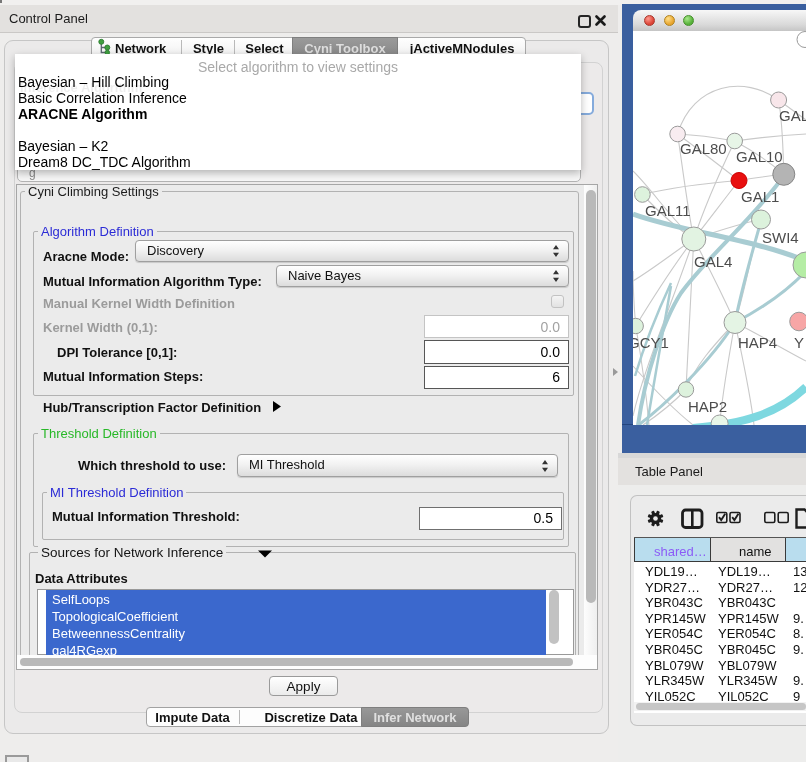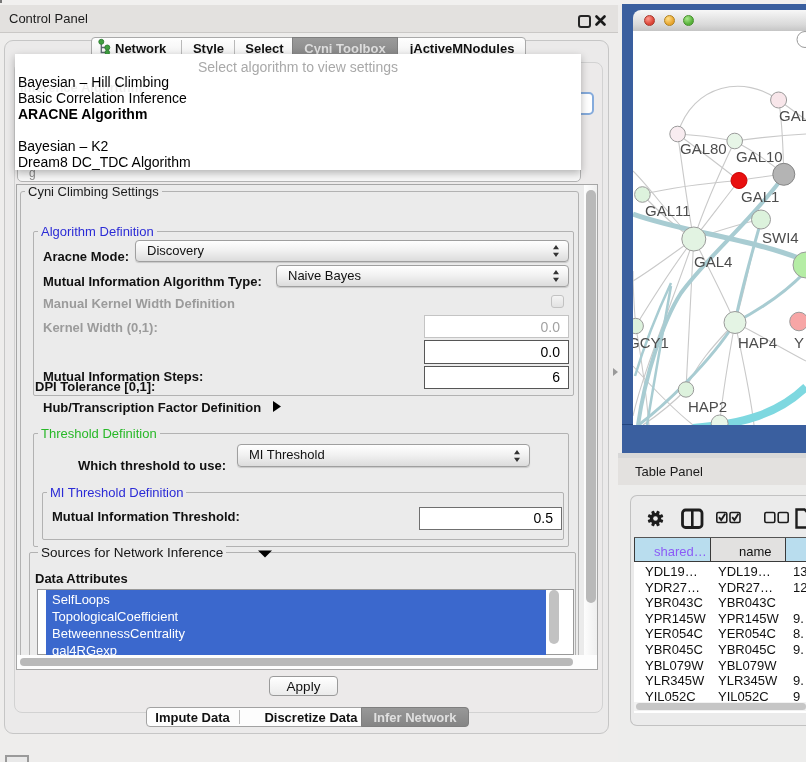--- a/index.html
+++ b/index.html
@@ -79,34 +79,34 @@
   <div class="combo" style="left:259px;top:80px;width:291px;height:20px;">
     <div class="ct">Naive Bayes</div>
     <svg class="arr" viewBox="0 0 9 14">
           <path d="M4.5 0 L8 5 L1 5 Z M4.5 14 L8 9 L1 9 Z" fill="#333"></path>
         </svg>
   </div>
   <div class="abs glbl" style="left:26px;top:111px;">Manual Kernel Width Definition</div>
   <div class="abs" style="left:534px;top:110px;width:13px;height:13px;border:1px solid #c2c2c2;border-radius:3px;background:linear-gradient(#f4f4f4,#e2e2e2);box-sizing:border-box;"></div>
   <div class="abs glbl" style="left:26px;top:135px;">Kernel Width (0,1):</div>
   <div class="field" style="left:407px;top:130px;width:145px;height:23px;line-height:23px;border:1px solid #c4c4c4;color:#a2a2a2;padding-right:8px;box-sizing:border-box;">0.0</div>
-  <div class="abs lbl" style="left:18px;top:160px;margin-top:34px;">DPI Tolerance [0,1]:</div>
+  <div class="abs lbl" style="left:40px;top:160px;">DPI Tolerance [0,1]:</div>
   <div class="field" style="left:407px;top:155px;width:145px;height:24px;line-height:22px;border:1.5px solid #565656;padding-right:8px;box-sizing:border-box;">0.0</div>
   <div class="abs lbl" style="left:26px;top:184px;">Mutual Information Steps:</div>
   <div class="field" style="left:407px;top:181px;width:145px;height:23px;line-height:21px;border:1.5px solid #565656;padding-right:8px;box-sizing:border-box;">6</div>
   <div class="abs lbl" style="left:26px;top:215px;">Hub/Transcription Factor Definition</div>
   <svg class="abs" style="left:255px;top:215px;" width="10" height="13" viewBox="0 0 10 13">
         <path d="M1 1 L9 6.5 L1 12 Z" fill="#000"></path>
       </svg>
 
   <div class="gb" style="left:16px;top:248px;width:534px;height:112px;">
     <div class="gblab" style="left:4px;color:#28b828;">Threshold Definition</div>
   </div>
   <div class="abs lbl" style="left:61px;top:273px;">Which threshold to use:</div>
-  <div class="combo" style="left:220px;top:259px;width:291px;height:21px;">
+  <div class="combo" style="left:220px;top:269px;width:291px;height:21px;padding-left:28px;">
     <div class="ct">MI Threshold</div>
     <svg class="arr" viewBox="0 0 9 14">
           <path d="M4.5 0 L8 5 L1 5 Z M4.5 14 L8 9 L1 9 Z" fill="#333"></path>
         </svg>
   </div>
   <div class="gb" style="left:25px;top:307px;width:520px;height:46px;">
     <div class="gblab" style="left:4px;color:#2b2bd6;">MI Threshold Definition</div>
   </div>
   <div class="abs lbl" style="left:35px;top:324px;">Mutual Information Threshold:</div>
   <div class="field" style="left:402px;top:322px;width:143px;height:23px;line-height:21px;border:1.5px solid #6f6f6f;padding-right:8px;box-sizing:border-box;">0.5</div>

